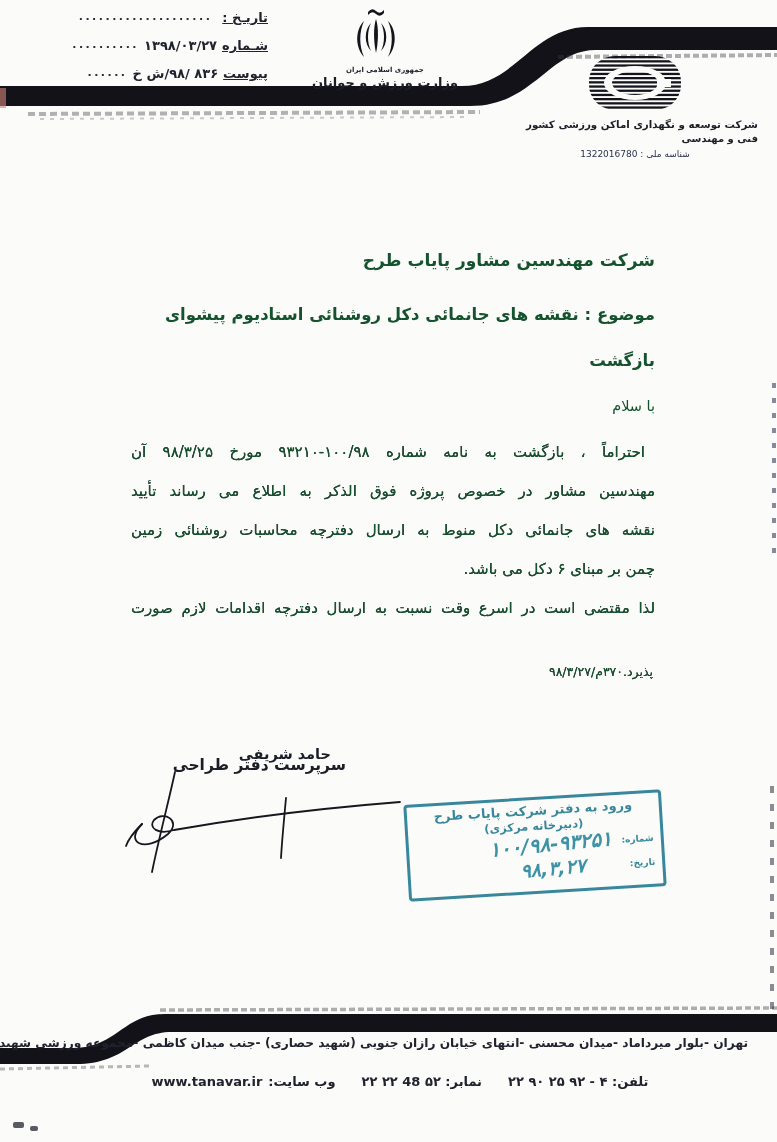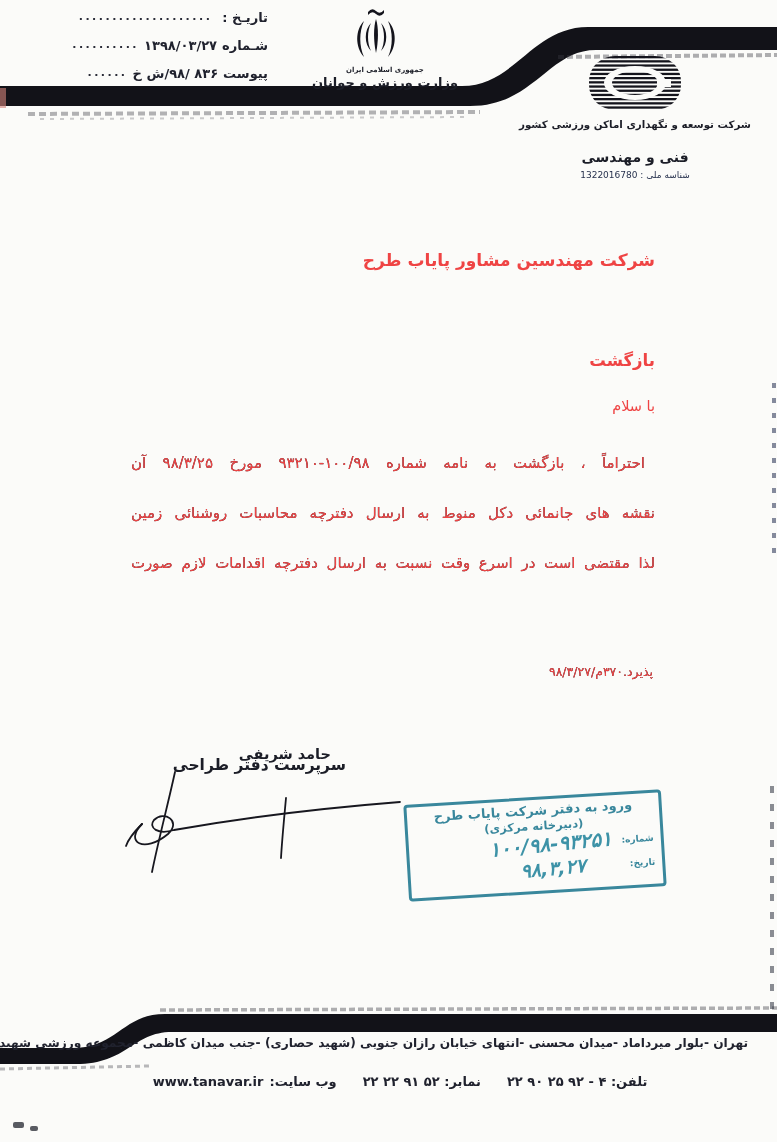--- a/index.html
+++ b/index.html
@@ -8,47 +8,47 @@
     background:#fbfbf9; overflow:hidden;
     font-family:"DejaVu Sans", sans-serif;
     color:#1b1d27;
   }
   .abs{position:absolute;}
   .rtl{direction:rtl; unicode-bidi:plaintext;}
 
   
   .fields{left:6px; top:10px; width:262px; font-size:13px; font-weight:bold;}
   .field-row{display:flex; direction:rtl; align-items:baseline; height:28px; gap:5px; color:#20222e;}
-  .field-label{white-space:nowrap;}
+  .field-label{white-space:nowrap;text-decoration:underline;}
   .field-value{white-space:nowrap; letter-spacing:.5px;}
   .field-dots{letter-spacing:2.5px; font-size:11px; transform:translateY(-2px); color:#2a2c38;}
 
   
   .ministry{left:296px; top:66px; width:178px; text-align:center;}
   .ministry .country{font-size:7px; font-weight:bold; letter-spacing:.3px;}
   .ministry .name{font-size:13px; font-weight:bold; margin-top:1px;}
 
   
   .company{left:512px; top:54px; width:246px; text-align:center;}
   .company .logo{display:block; margin:0 auto;}
-  .company .name{font-size:10.3px; font-weight:bold; white-space:nowrap; margin-top:6px;}
-  .company .division{font-size:14px; font-weight:bold; margin-top:19px;}
+  .company .name{font-size:10.3px; font-weight:bold; white-space:nowrap; margin-top:6px;text-align:right;}
+  .company .division{font-size:10px; font-weight:bold; margin-top:3px;text-align:right;}
   .company .natid{font-size:9px; margin-top:5px; color:#27324e; letter-spacing:.4px;}
 
   
   .band{left:0; pointer-events:none;}
 
   
-  .ink{color:#ef4444;}
+  .ink{color:#14532d;}
   .recipient{right:122px; top:250px; font-size:17px; font-weight:bold; white-space:nowrap;}
   .subject{right:122px; top:305px; font-size:16.5px; font-weight:bold; white-space:nowrap;}
   .subject-tail{right:122px; top:351px; font-size:16.5px; font-weight:bold;}
   .salutation{right:122px; top:398px; font-size:14.5px;}
   .body-lines{right:122px; top:443px; width:524px; font-size:15px;}
-  .body-line{height:39px; text-shadow:0 0 .4px #1b1d27;margin-top:11px;}
+  .body-line{height:39px; text-shadow:0 0 .4px #1b1d27;}
   .body-line.j{text-align:justify; text-align-last:justify;}
   .body-line.r{text-align:right;}
   .body-line.indent{text-indent:10px;}
   .closing-note{right:124px; top:664px; font-size:12.5px; text-shadow:0 0 .4px #1b1d27;}
 
   
   .sig-name{right:446px; top:746px; font-size:14.5px; font-weight:bold; white-space:nowrap;}
   .sig-title{right:431px; top:756px; font-size:15.5px; font-weight:bold; white-space:nowrap;}
 
   
@@ -171,26 +171,29 @@
           <rect x="0" y="39.8" width="96" height="2.3"></rect>
       </g>
       <rect x="70" y="25" width="14" height="8" fill="#fbfbf9"></rect>
     </svg>
     <div class="name rtl">شرکت توسعه و نگهداری اماکن ورزشی کشور</div>
     <div class="division rtl">فنی و مهندسی</div>
     <div class="natid rtl">شناسه ملی : 1322016780</div>
   </div>
 
   <div class="abs recipient rtl ink">شرکت مهندسین مشاور پایاب طرح</div>
+  <div class="abs subject rtl ink">موضوع : نقشه های جانمائی دکل روشنائی استادیوم پیشوای</div>
   <div class="abs subject-tail rtl ink">بازگشت</div>
   <div class="abs salutation rtl ink">با سلام</div>
 
   <div class="abs body-lines rtl ink">
     <div class="body-line j indent">احتراماً ، بازگشت به نامه شماره ۱۰۰/۹۸-۹۳۲۱۰ مورخ ۹۸/۳/۲۵ آن</div>
+    <div class="body-line j">مهندسین مشاور در خصوص پروژه فوق الذکر به اطلاع می رساند تأیید</div>
     <div class="body-line j">نقشه های جانمائی دکل منوط به ارسال دفترچه محاسبات روشنائی زمین</div>
+    <div class="body-line r">چمن بر مبنای ۶ دکل می باشد.</div>
     <div class="body-line j">لذا مقتضی است در اسرع وقت نسبت به ارسال دفترچه اقدامات لازم صورت</div>
   </div>
   <div class="abs closing-note rtl ink">پذیرد.۳۷۰م/۹۸/۳/۲۷</div>
 
   <div class="abs sig-name rtl">حامد شریفی</div>
   <div class="abs sig-title rtl">سرپرست دفتر طراحی</div>
   <svg class="abs" style="left:112px; top:758px;" width="300" height="120" viewBox="0 0 300 120">
     <g stroke="#17171f" stroke-width="1.8" fill="none" stroke-linecap="round">
       <path d="M30,66 C12,84 32,96 56,76 C70,63 52,52 42,62 C36,70 46,77 62,72 C130,60 212,50 288,44"></path>
       <path d="M63,14 C56,46 46,84 40,114"></path>
@@ -214,21 +217,21 @@
 
   <svg class="abs band" style="top:1006px;" width="777" height="70" viewBox="0 0 777 70">
     <path d="M777,8 L165,8 C122,8 118,42 72,42 L0,42 L0,58 L76,58 C128,58 132,26 172,26 L777,26 Z" fill="#121218"></path>
     <path d="M160,4 L777,2" stroke="#3a3a42" stroke-width="3.5" stroke-dasharray="6 3" opacity=".4" fill="none"></path>
     <path d="M0,63 L150,60" stroke="#3a3a42" stroke-width="3" stroke-dasharray="5 4" opacity=".35" fill="none"></path>
   </svg>
 
   <div class="abs footer-address rtl">تهران -بلوار میرداماد -میدان محسنی -انتهای خیابان رازان جنوبی (شهید حصاری) -جنب میدان کاظمی -مجموعه ورزشی شهید کشوری</div>
   <div class="abs footer-contact">
     <span class="rtl">تلفن: ۴ - ۹۲ ۲۵ ۹۰ ۲۲</span>
-    <span class="rtl">نمابر: ۵۲ ۹۱ ۲۲ ۲۲</span>
+    <span class="rtl">نمابر: ۵۲ 48 ۲۲ ۲۲</span>
     <span class="website">
       <span>وب سایت:</span>
       <span>www.tanavar.ir</span>
     </span>
   </div>
 
   <div class="abs edge-dashes-1"></div>
   <div class="abs edge-dashes-2"></div>
   <div class="abs edge-pink"></div>
   <div class="abs speck" style="left:13px; top:1122px; width:11px; height:6px;"></div>

